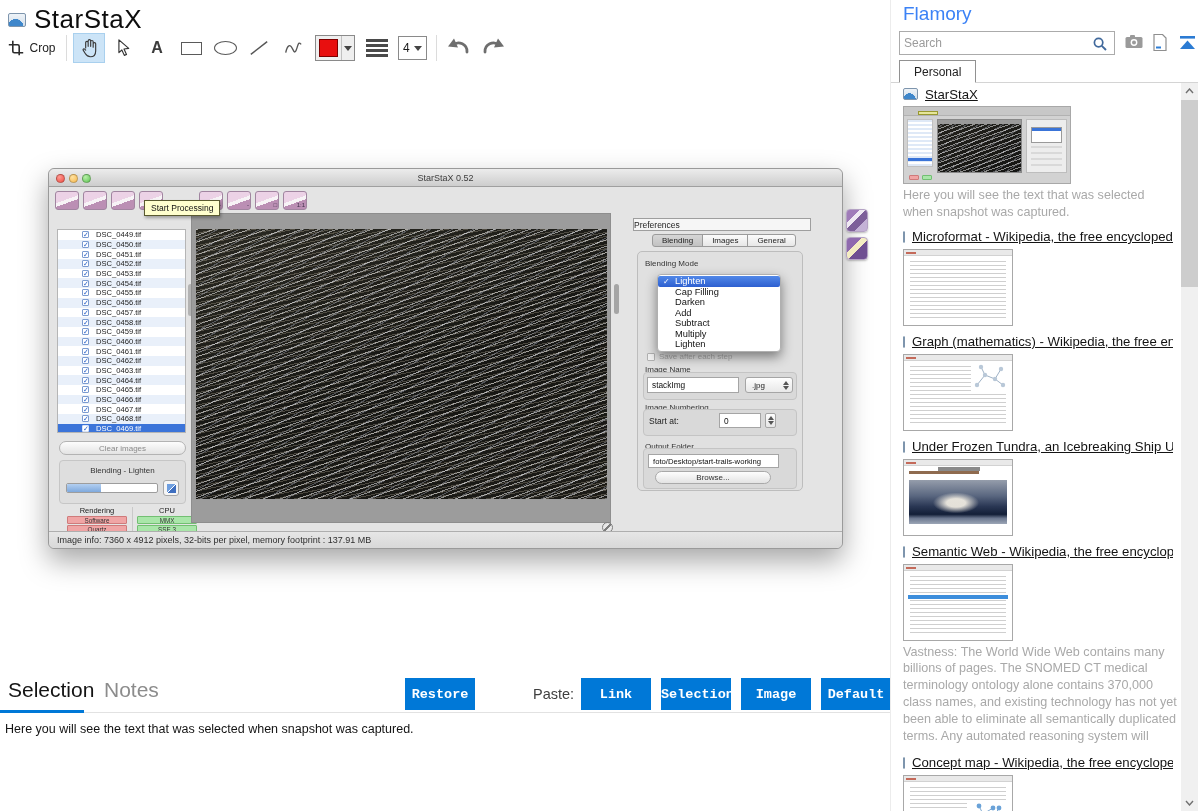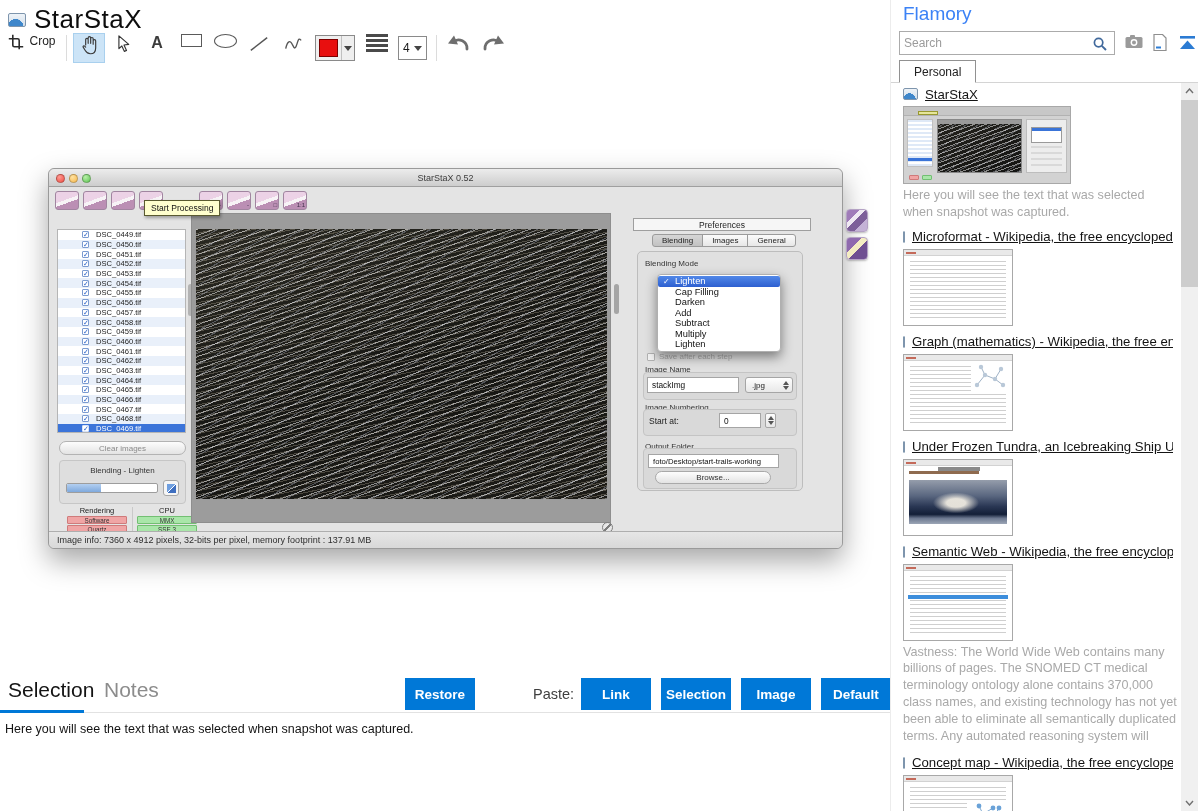--- a/index.html
+++ b/index.html
@@ -11,21 +11,21 @@
   
   .main-header{position:absolute;left:8px;top:4px;display:flex;align-items:center;gap:8px}
   .flam-ic{display:inline-block;width:18px;height:14px;border:1px solid #7e95ad;border-radius:2px;
     background:radial-gradient(circle at 42% 105%, #3f87cb 0 48%, rgba(0,0,0,0) 49%),
                linear-gradient(180deg,#eef3f8,#d3dfea)}
   .flam-ic.sm{width:15px;height:12px}
   h1.ttl{font-size:26px;font-weight:400;color:#0d0d0d;letter-spacing:.5px}
 
   
   .toolbar{position:absolute;left:4px;top:32px;height:32px;display:flex;align-items:center;gap:2px}
-  .tool{display:inline-flex;align-items:flex-start;justify-content:center;height:30px;min-width:32px;
+  .tool{display:inline-flex;align-items:center;justify-content:center;height:30px;min-width:32px;
     background:transparent;border:1px solid transparent;cursor:pointer;color:#333}
   .tool.crop-btn{min-width:56px;gap:5px;font-size:12px;color:#222}
   .tool.active{background:var(--tool-active,#cce4f7);border-color:#a9d0ee}
   .vsep{width:1px;height:26px;background:#dcdcdc;margin:0 4px}
   .glyph-a{font-size:16px;font-weight:700;color:#3c3c3c}
   .glyph-rect{width:21px;height:13px;border:1.5px solid #5a5a5a}
   .glyph-ellipse{width:23px;height:14px;border:1.5px solid #5a5a5a;border-radius:50%}
   .color-picker{display:inline-flex;align-items:center;height:26px;border:1px solid #8a8a8a;background:#efefef;margin:0 4px}
   .swatch{width:19px;height:18px;margin:0 3px;border:1px solid #7d0000;background:#e80f0f}
   .cp-dd{width:13px;height:24px;display:flex;align-items:center;justify-content:center;border-left:1px solid #c0c0c0}
@@ -85,21 +85,21 @@
   .imgview{position:absolute;left:142px;top:44px;width:420px;height:310px;background:#9c9c9c;border:1px solid #8e8e8e}
   .stars{position:absolute;left:4px;right:3px;top:15px;bottom:23px;
     background:
       repeating-linear-gradient(160deg, rgba(255,255,255,.5) 0 1px, rgba(255,255,255,0) 1px 6px),
       repeating-linear-gradient(152deg, rgba(205,212,232,.32) 0 1px, rgba(0,0,0,0) 1px 10px),
       repeating-linear-gradient(168deg, rgba(255,240,214,.22) 0 1px, rgba(0,0,0,0) 1px 4px),
       linear-gradient(160deg,#2a2922,#161613 55%,#1c1b17)}
   .img-thumb{position:absolute;left:565px;top:115px;width:5px;height:30px;border-radius:3px;background:#a5a5a5}
 
   .prefs{position:absolute;left:580px;top:48px;width:186px;height:310px}
-  .prefs-title{position:absolute;left:4px;top:1px;width:178px;height:13px;line-height:12px;text-align:center;
+  .prefs-title{position:absolute;left:4px;top:1px;width:178px;height:13px;line-height:12px;text-align:left;
     background:#f6f6f6;border:1px solid #9e9e9e;font-size:8.5px;color:#222}
   .ptabs{position:absolute;left:23px;top:17px;display:flex}
   .ptab{height:13px;line-height:12px;padding:0 9px;font-size:8px;color:#222;border:1px solid #9b9b9b;margin-left:-1px;
     background:linear-gradient(180deg,#fbfbfb,#e7e7e7)}
   .ptab:first-child{border-radius:3px 0 0 3px;margin-left:0}
   .ptab:last-child{border-radius:0 3px 3px 0}
   .ptab.active{background:linear-gradient(180deg,#d6d6d6,#c2c2c2)}
   .pgroup{position:absolute;left:8px;top:34px;width:166px;height:240px;border:1px solid #bdbdbd;border-radius:5px;background:#e0e0e0}
   .plabel{position:absolute;font-size:8px;color:#333}
   .plabel.bm{left:16px;top:42px}
@@ -144,21 +144,21 @@
   .float-ic.b{left:846px;top:237px;background:linear-gradient(135deg,#8f6aae 0 35%,#f4edc2 35% 55%,#6f4f92 55%)}
 
   
   .bottom{position:absolute;left:0;top:676px;width:890px}
   .tabs-row{position:relative;height:37px;border-bottom:1px solid #e2e2e2}
   .btab{position:absolute;top:2px;font-size:21px;cursor:pointer}
   .btab.active{left:8px;color:#141414}
   .btab.inactive{left:104px;color:#8c8c8c}
   .tab-underline{position:absolute;left:0;bottom:-1px;width:84px;height:3px;background:var(--accent,#0078d7)}
   .blue-btn{position:absolute;top:2px;width:70px;height:32px;background:var(--accent,#0078d7);color:#fff;
-    border:none;font-size:13.5px;font-weight:600;font-family:Liberation Sans, sans-serif;cursor:pointer}
+    border:none;font-size:13.5px;font-weight:600;font-family:Liberation Mono, monospace;cursor:pointer}
   .paste-label{position:absolute;left:533px;top:10px;font-size:14.5px;color:#3f3f3f}
   .sel-text{margin-top:9px;margin-left:5px;font-size:12.5px;color:#141414}
 
   
   .sidebar{position:absolute;left:890px;top:0;width:308px;height:811px;border-left:1px solid #ececec;background:#fff}
   .sb-title{position:absolute;left:12px;top:3px;font-size:19px;color:#3b82f6}
   .search-wrap{position:absolute;left:8px;top:31px;width:216px;height:24px;border:1px solid #ababab;background:#fff}
   .search-wrap input{position:absolute;left:4px;top:2px;width:180px;height:18px;border:none;outline:none;
     font-size:12px;color:#444;font-family:Liberation Sans, sans-serif}
   .search-wrap input::placeholder{color:#9b9b9b}

